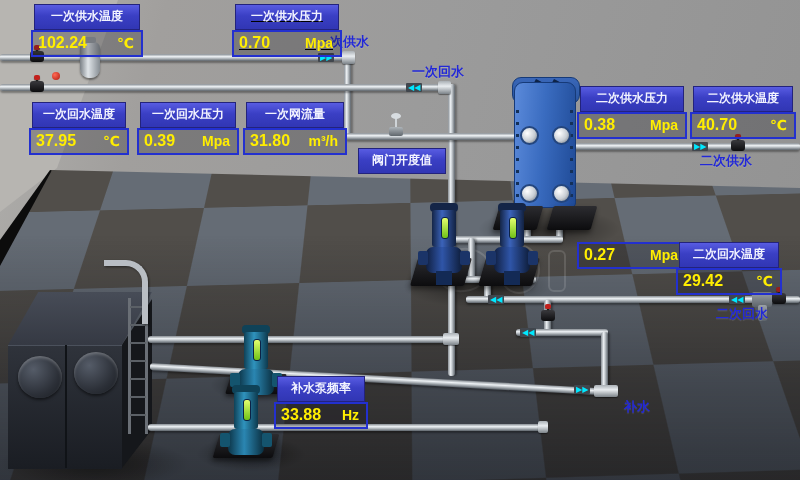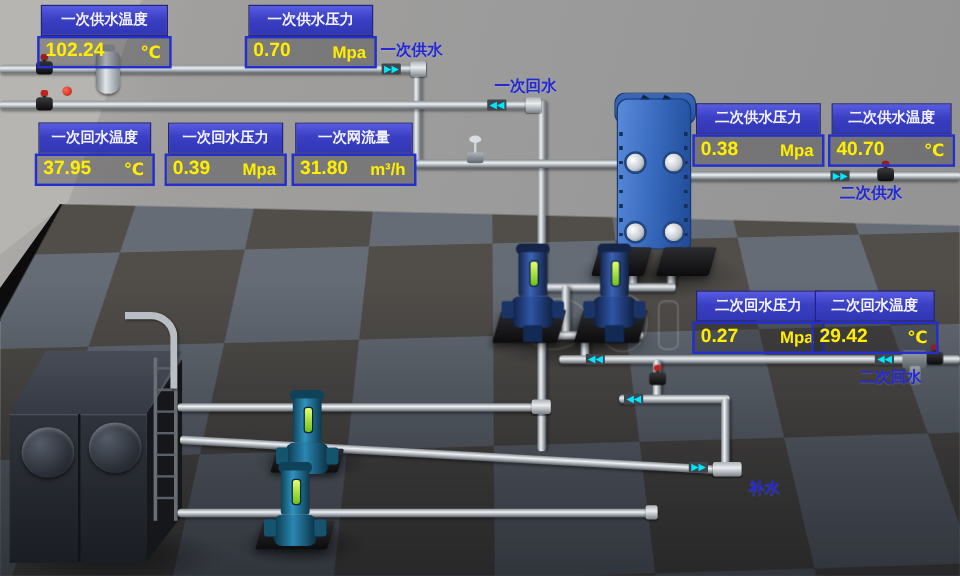--- a/index.html
+++ b/index.html
@@ -260,21 +260,21 @@
   <div class="pipelabel" style="left:716px;top:305px;">二次回水</div>
   <div class="pipelabel" style="left:576px;top:398px;margin-left:48px;">补水</div>
 
   <div class="gauge" style="left:31px;top:4px;width:112px;">
     <div class="g-head">一次供水温度</div>
     <div class="g-val">
         <span class="num">102.24</span>
         <span class="unit">℃</span>
       </div>
   </div>
-  <div class="gauge" style="left:204px;top:4px;width:110px;">
+  <div class="gauge" style="left:232px;top:4px;width:110px;text-decoration:underline;">
     <div class="g-head">一次供水压力</div>
     <div class="g-val">
         <span class="num">0.70</span>
         <span class="unit">Mpa</span>
       </div>
   </div>
   <div class="gauge" style="left:29px;top:102px;width:100px;">
     <div class="g-head">一次回水温度</div>
     <div class="g-val">
         <span class="num">37.95</span>
@@ -289,43 +289,50 @@
       </div>
   </div>
   <div class="gauge" style="left:243px;top:102px;width:104px;">
     <div class="g-head">一次网流量</div>
     <div class="g-val">
         <span class="num">31.80</span>
         <span class="unit">m³/h</span>
       </div>
   </div>
   <div class="gauge" style="left:355px;top:148px;width:94px;">
+    <div class="g-head">阀门开度值</div>
   </div>
   <div class="gauge" style="left:577px;top:86px;width:110px;">
     <div class="g-head">二次供水压力</div>
     <div class="g-val">
         <span class="num">0.38</span>
         <span class="unit">Mpa</span>
       </div>
   </div>
   <div class="gauge" style="left:690px;top:86px;width:106px;">
     <div class="g-head">二次供水温度</div>
     <div class="g-val">
         <span class="num">40.70</span>
         <span class="unit">℃</span>
       </div>
   </div>
   <div class="gauge" style="left:577px;top:242px;width:110px;">
-    <div class="g-head">二次回水压力</div>
     <div class="g-val">
         <span class="num">0.27</span>
         <span class="unit">Mpa</span>
       </div>
   </div>
   <div class="gauge" style="left:676px;top:242px;width:106px;">
     <div class="g-head">二次回水温度</div>
     <div class="g-val">
         <span class="num">29.42</span>
         <span class="unit">℃</span>
       </div>
   </div>
+  <div class="gauge" style="left:274px;top:376px;width:94px;">
+    <div class="g-head">补水泵频率</div>
+    <div class="g-val">
+        <span class="num">33.88</span>
+        <span class="unit">Hz</span>
+      </div>
+  </div>
 
 </div>
 
 </body></html>

